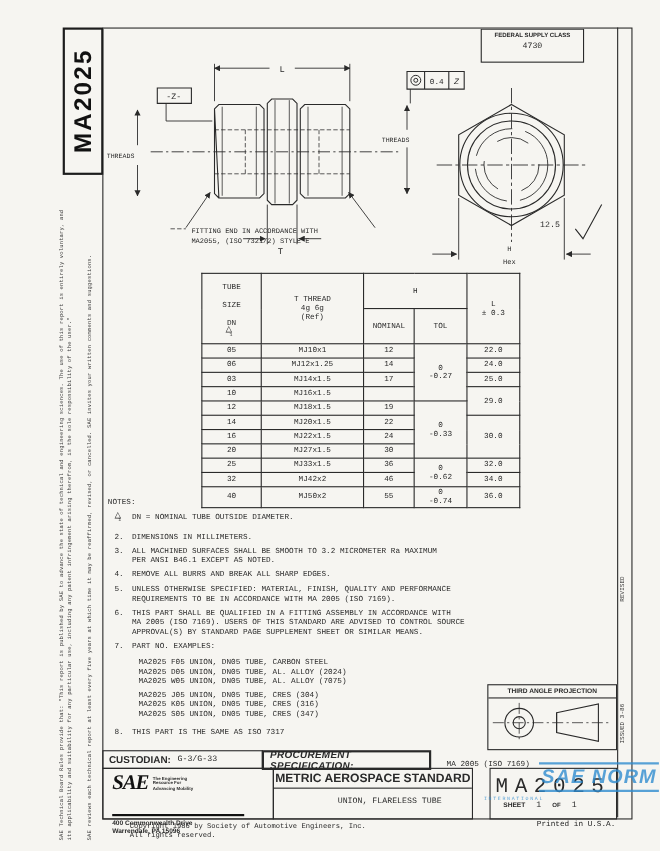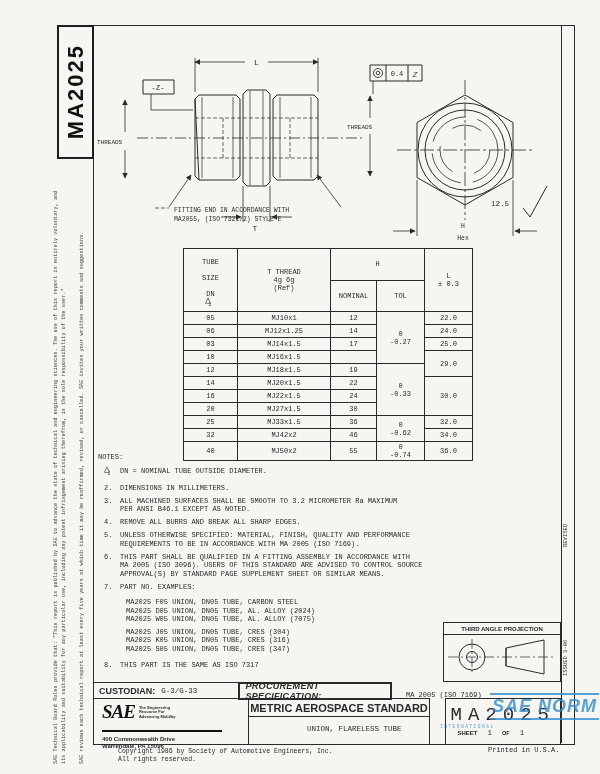--- a/index.html
+++ b/index.html
@@ -59,21 +59,21 @@
   .mas-head { font-family:"Liberation Sans", sans-serif; font-weight:bold; font-size:11px; text-align:center; border-bottom:1.5px solid #2a2a2a; padding:3px 0 2px; }
   .part-title { font-size: 7.5px; padding: 8px 0 0 58px; }
   .bignum { font-family:"Liberation Mono", monospace; font-size: 19px; letter-spacing: 6px; text-align:center; padding-top:5px; white-space:nowrap; }
   .sheetrow { display:flex; gap:10px; align-items:baseline; padding: 3px 0 0 12px; }
   .sheetrow .s-lbl { font-family:"Liberation Sans", sans-serif; font-weight:bold; font-size:6px; }
   .sheetrow .s-num { font-size:7.5px; }
   .sheetrow .s-of { font-family:"Liberation Sans", sans-serif; font-weight:bold; font-size:5.5px; }
 
   
   .sae-box { padding: 4px 6px 0 8px; }
-  .sae-row { display:flex; align-items:flex-start; gap:4px; border-bottom: 2.5px solid #111; padding-bottom:10px; width: 120px; }
+  .sae-row { display:flex; align-items:flex-start; gap:4px; border-bottom: 2.5px solid #111; padding-bottom:20px; width: 120px; }
   .sae-word { font-family:"Liberation Serif", serif; font-weight:900; font-style:italic; font-size:19px; line-height:17px; color:#111; letter-spacing:-1px; }
   .sae-tag { font-size: 4px; line-height: 4.6px; white-space: pre-line; font-family:"Liberation Sans", sans-serif; font-weight:bold; padding-top:3px; }
   .sae-addr { font-family:"Liberation Sans", sans-serif; font-weight:bold; font-size:6px; line-height:7.5px; white-space:pre-line; padding-top:4px; }
   .copyright { font-size: 6.5px; line-height: 8px; white-space: pre-line; }
 
   
   .wm { color: rgba(47,140,208,.8); }
   .wm-sae { font-family:"Liberation Serif", serif; font-weight:900; font-style:italic; font-size:37px; line-height:34px; }
   .wm-norm { font-family:"Liberation Sans", sans-serif; font-weight:900; font-style:italic; font-size:18px; letter-spacing:1px; border-top:2px solid rgba(47,140,208,.8); border-bottom:2px solid rgba(47,140,208,.8); padding:1px 2px; }
   .wm-sub { font-size:4.5px; letter-spacing:1.5px; }
@@ -94,20 +94,24 @@
   <div class="abs frame" style="left:93px; top:25px; width:482px; height:720px;"></div>
 
   <div class="abs right-strip" style="left:561px; top:25px; width:14px; height:718px;"></div>
   <div class="abs vtext strip-text" style="left:562px; top:500px; height:70px;">REVISED</div>
   <div class="abs vtext strip-text" style="left:562px; top:622px; height:72px;">ISSUED 3-86</div>
 
   <div class="abs ma-tab" style="left:57px; top:25px; width:37px; height:134px;">
     <span class="vtext">MA2025</span>
   </div>
 
+  <div class="abs fsc" style="left:437px; top:26px; width:94px; height:31px;">
+    <div class="fsc-label">FEDERAL SUPPLY CLASS</div>
+    <div class="fsc-value">4730</div>
+  </div>
 
   <svg class="abs" style="left:95px; top:50px;" width="468" height="198" viewBox="0 0 468 198">
     <defs>
       <marker id="ar" viewBox="0 0 10 10" refX="9" refY="5" markerWidth="7" markerHeight="7" orient="auto-start-reverse">
         <path d="M0,0 L10,5 L0,10 z" fill="#2a2a2a"></path>
       </marker>
     </defs>
     <g stroke="#2a2a2a" stroke-width="1" fill="none">
 
       <line x1="42" y1="88" x2="268" y2="88" stroke-dasharray="11 3 2 3" stroke-width=".8"></line>
@@ -307,21 +311,21 @@
       <span class="note-text">REMOVE ALL BURRS AND BREAK ALL SHARP EDGES.</span>
     </div>
     <div class="note-item">
       <span class="note-num">5.</span>
       <span class="note-text">UNLESS OTHERWISE SPECIFIED: MATERIAL, FINISH, QUALITY AND PERFORMANCE
 REQUIREMENTS TO BE IN ACCORDANCE WITH MA 2005 (ISO 7169).</span>
     </div>
     <div class="note-item">
       <span class="note-num">6.</span>
       <span class="note-text">THIS PART SHALL BE QUALIFIED IN A FITTING ASSEMBLY IN ACCORDANCE WITH
-MA 2005 (ISO 3096).  USERS OF THIS STANDARD ARE ADVISED TO CONTROL SOURCE
+MA 2005 (ISO 7169).  USERS OF THIS STANDARD ARE ADVISED TO CONTROL SOURCE
 APPROVAL(S) BY STANDARD PAGE SUPPLEMENT SHEET OR SIMILAR MEANS.</span>
     </div>
     <div class="note-item" style="margin-bottom:7px;">
       <span class="note-num">7.</span>
       <span class="note-text">PART NO. EXAMPLES:</span>
     </div>
     <div class="examples">MA2025 F05 UNION, DN05 TUBE, CARBON STEEL
 MA2025 D05 UNION, DN05 TUBE, AL. ALLOY (2024)
 MA2025 W05 UNION, DN05 TUBE, AL. ALLOY (7075)</div>
     <div class="examples" style="margin-bottom:8px;">MA2025 J05 UNION, DN05 TUBE, CRES (304)

